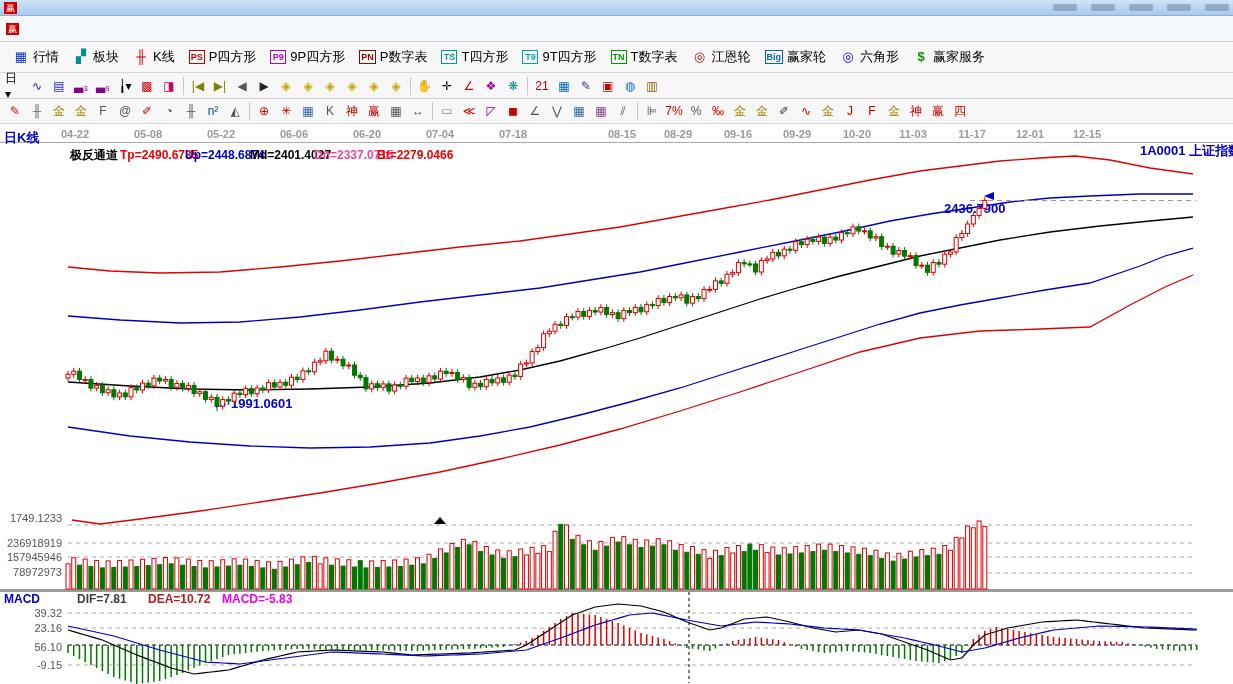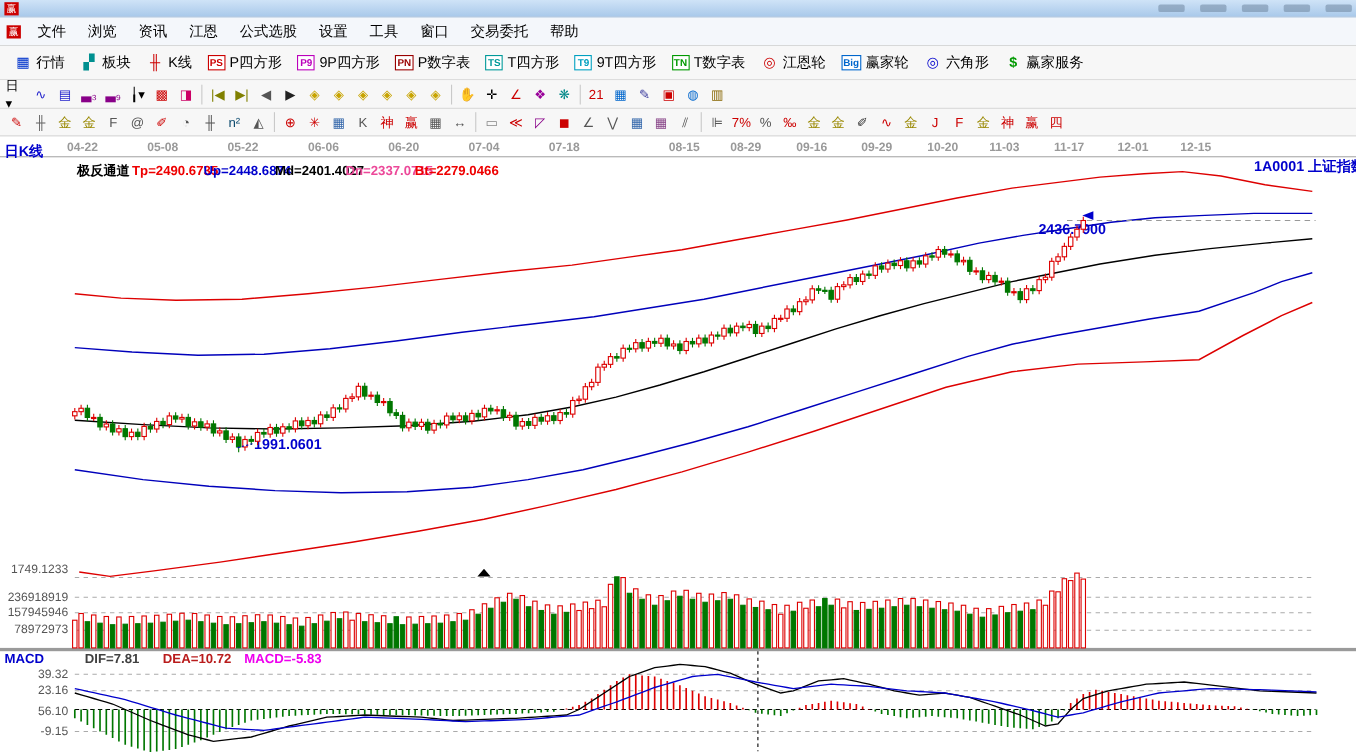--- a/index.html
+++ b/index.html
@@ -57,32 +57,20 @@
       <span class="tb-chip"></span>
       <span class="tb-chip"></span>
       <span class="tb-chip"></span>
       <span class="tb-chip"></span>
       <span class="tb-chip"></span>
     </div>
   </div>
 
   <div class="menubar">
     <span class="logo">赢</span>
-    <div id="menu-items" style="display:flex">
-        <span class="menu-item">文件</span>
-        <span class="menu-item">浏览</span>
-        <span class="menu-item">资讯</span>
-        <span class="menu-item">江恩</span>
-        <span class="menu-item">公式选股</span>
-        <span class="menu-item">设置</span>
-        <span class="menu-item">工具</span>
-        <span class="menu-item">窗口</span>
-        <span class="menu-item">交易委托</span>
-        <span class="menu-item">帮助</span>
-      </div>
   </div>
 
   <div class="toolbar t1" id="toolbar-main">
       <div class="t1-item">
         <span class="t1-icon noborder" style="color: rgb(0, 51, 204); border-color: rgb(0, 51, 204);">▦</span>
         <span>行情</span>
       </div>
       <div class="t1-item">
         <span class="t1-icon noborder" style="color: rgb(0, 144, 144); border-color: rgb(0, 144, 144);">▞</span>
         <span>板块</span>

